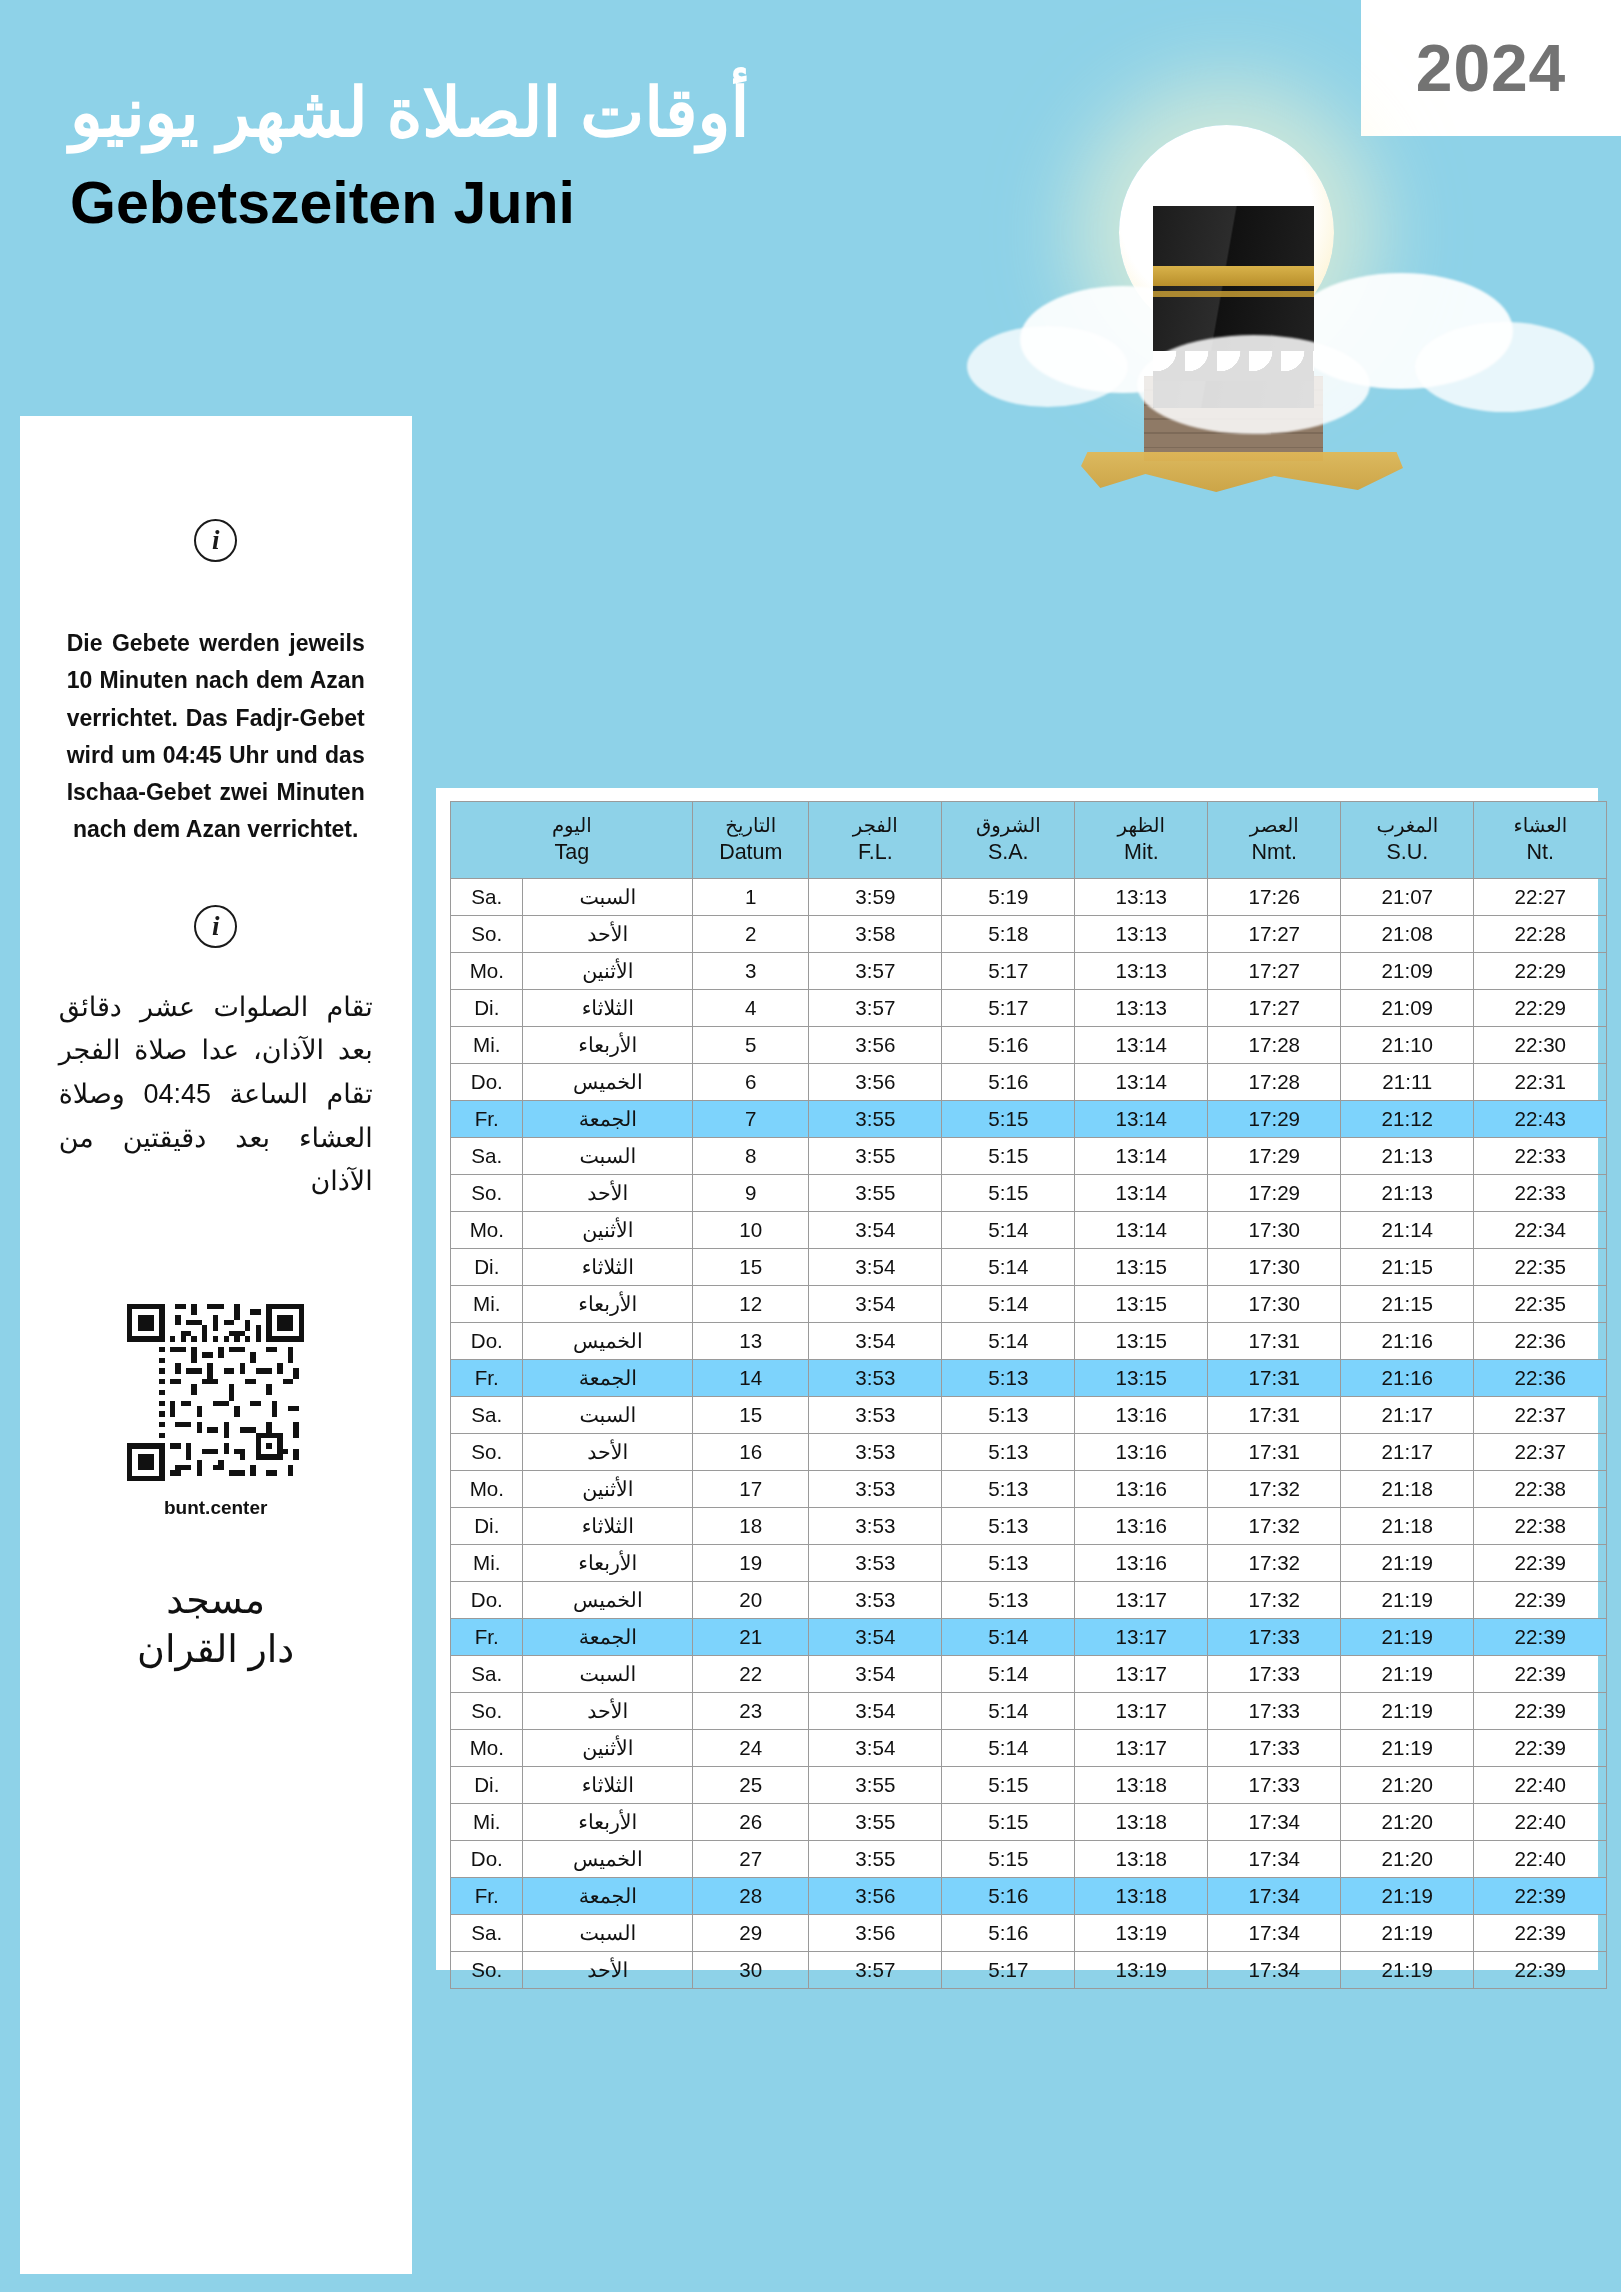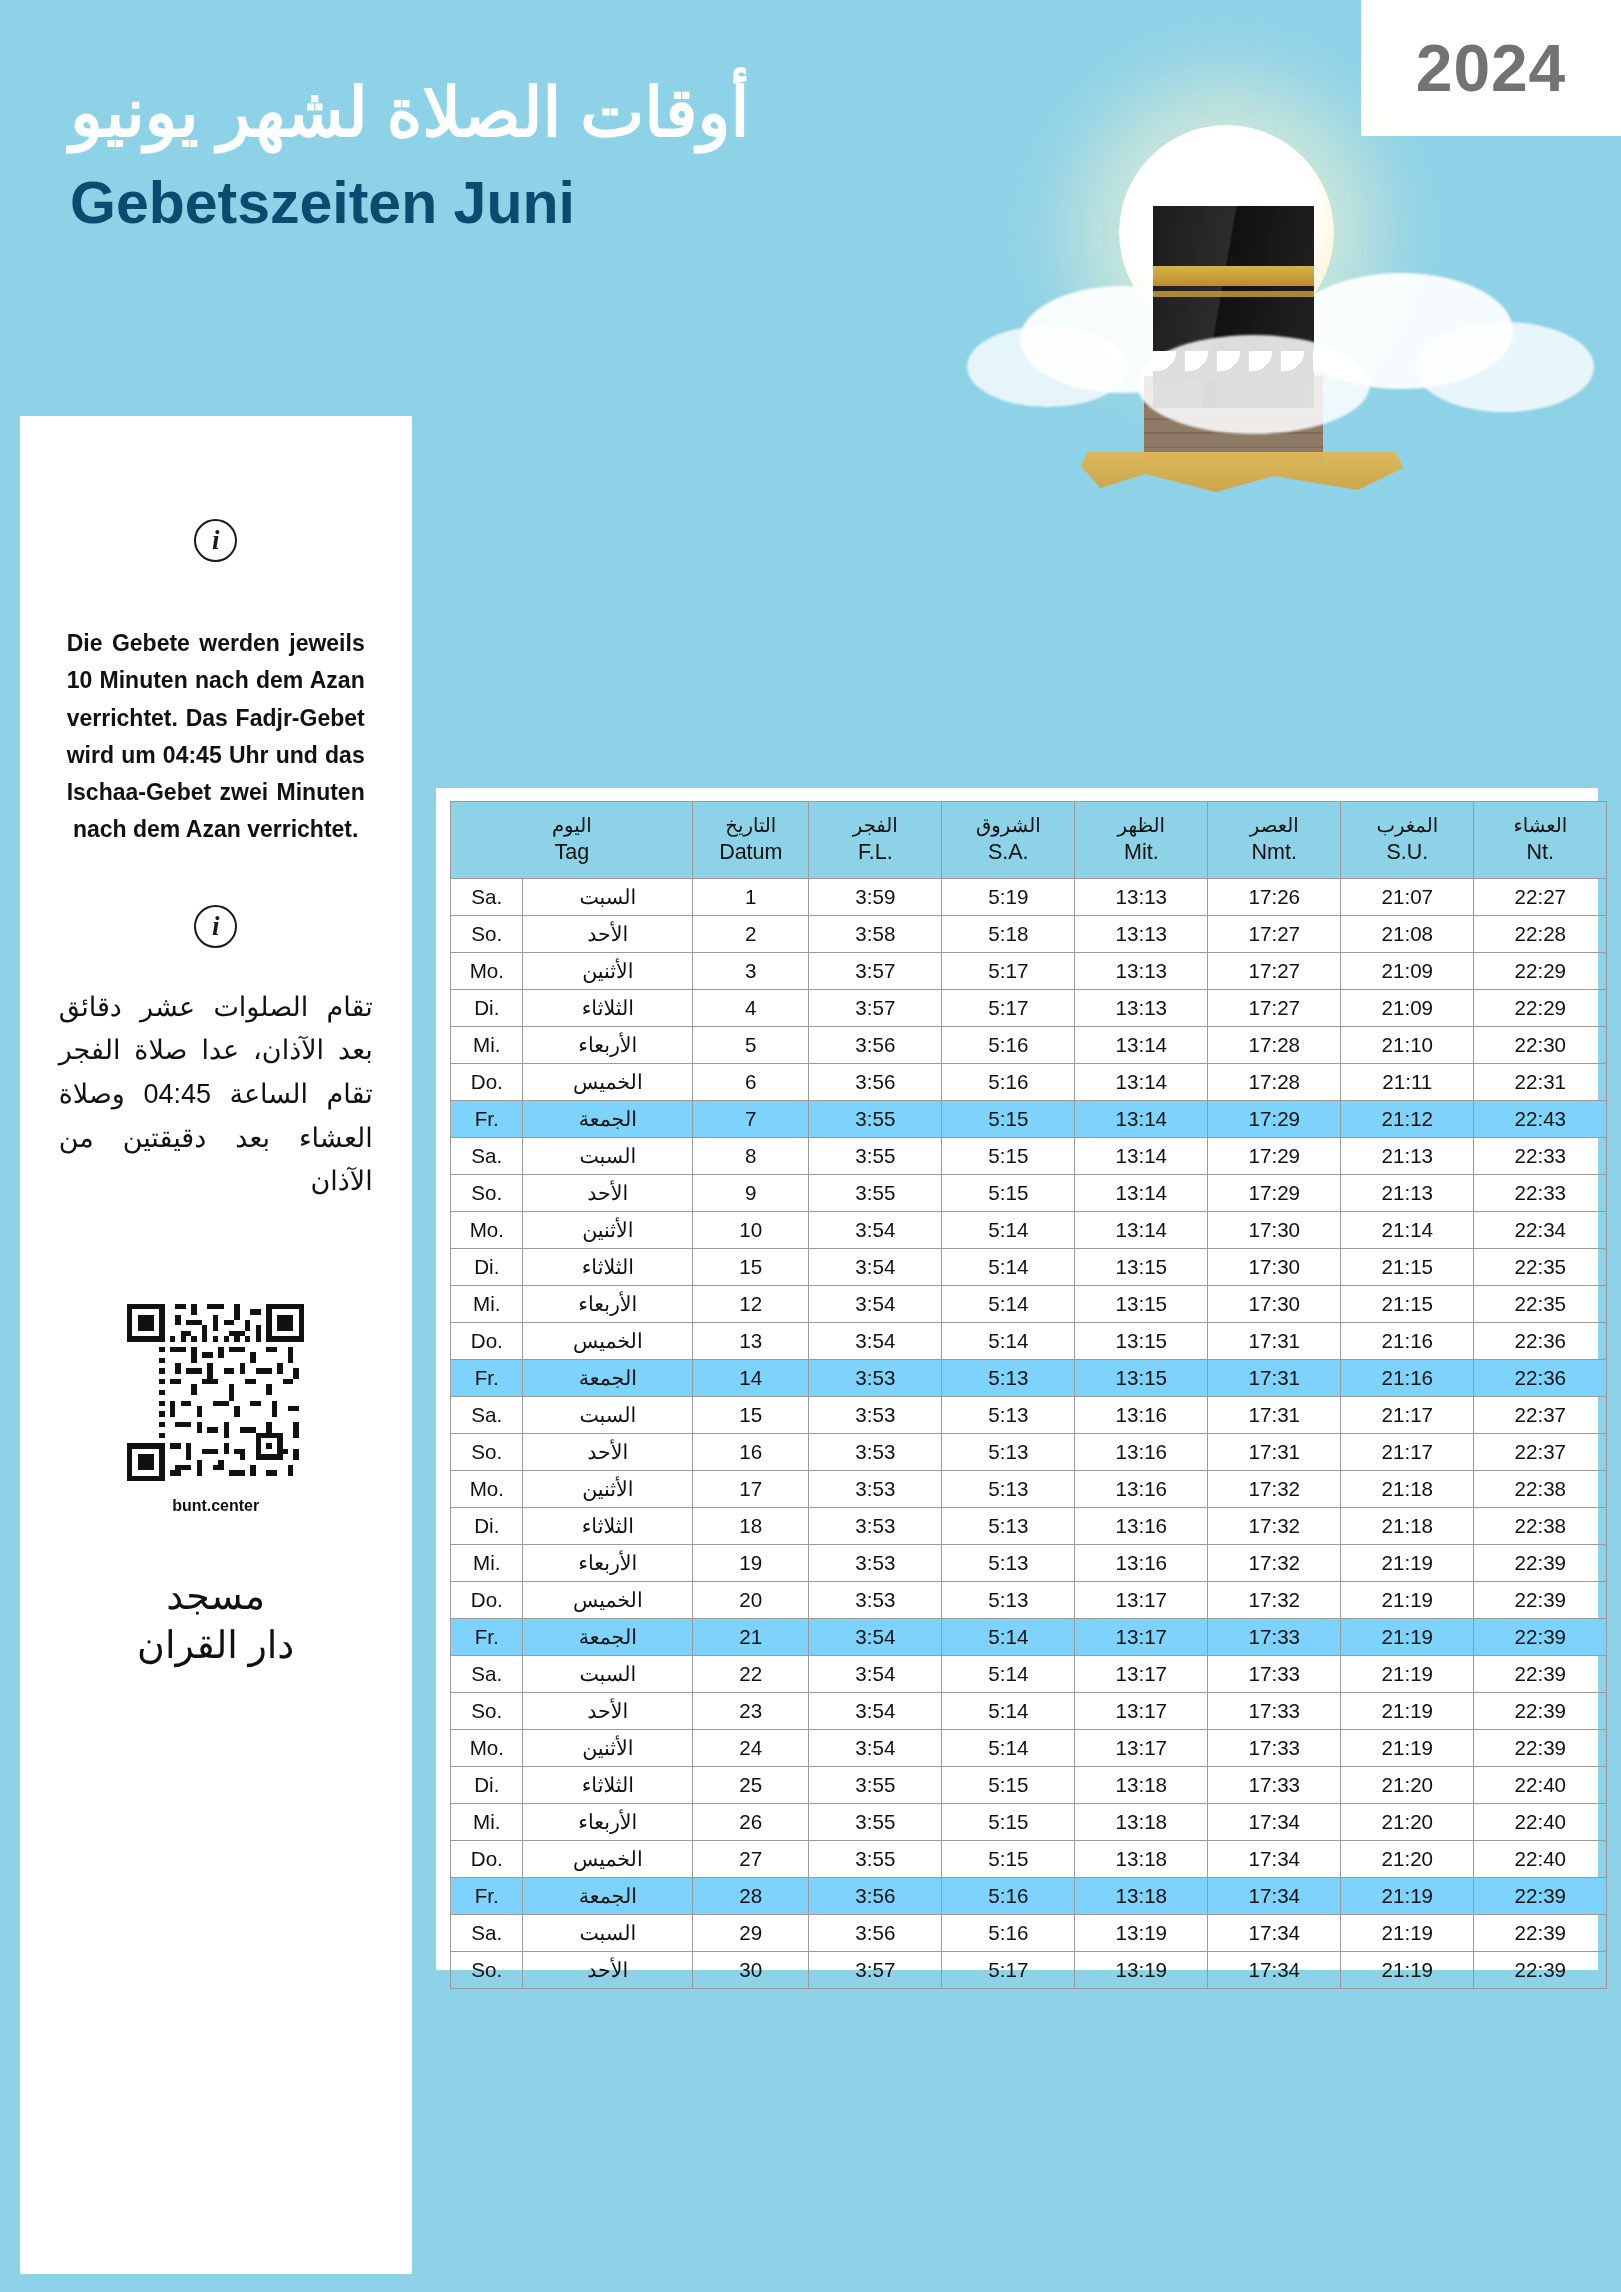--- a/index.html
+++ b/index.html
@@ -44,21 +44,21 @@
     font-weight: bold;
     color: #ffffff;
     direction: rtl;
     text-align: left;
     line-height: 1.25;
     white-space: nowrap;
   }
   .title-de {
     font-size: 59px;
     font-weight: bold;
-    color: #0c4a6e;
+    color: #000000;
     margin-top: 12.5px;
     line-height: 1.2;
   }
 
   
   .kaaba-art {
     position: absolute;
     top: 107px;
     left: 913px;
     width: 681px;
@@ -197,21 +197,21 @@
     margin: 100px auto 0 auto;
     width: 177px;
   }
   .qr {
     width: 177px;
     height: 177px;
     display: block;
   }
   .qr-label {
     text-align: center;
-    font-size: 16px;
+    font-size: 19px;
     font-weight: bold;
     color: #111;
     margin-top: 16px;
   }
 
   .mosque-name {
     margin: 57px 0 0 0;
     text-align: center;
     direction: rtl;
     font-size: 38px;

